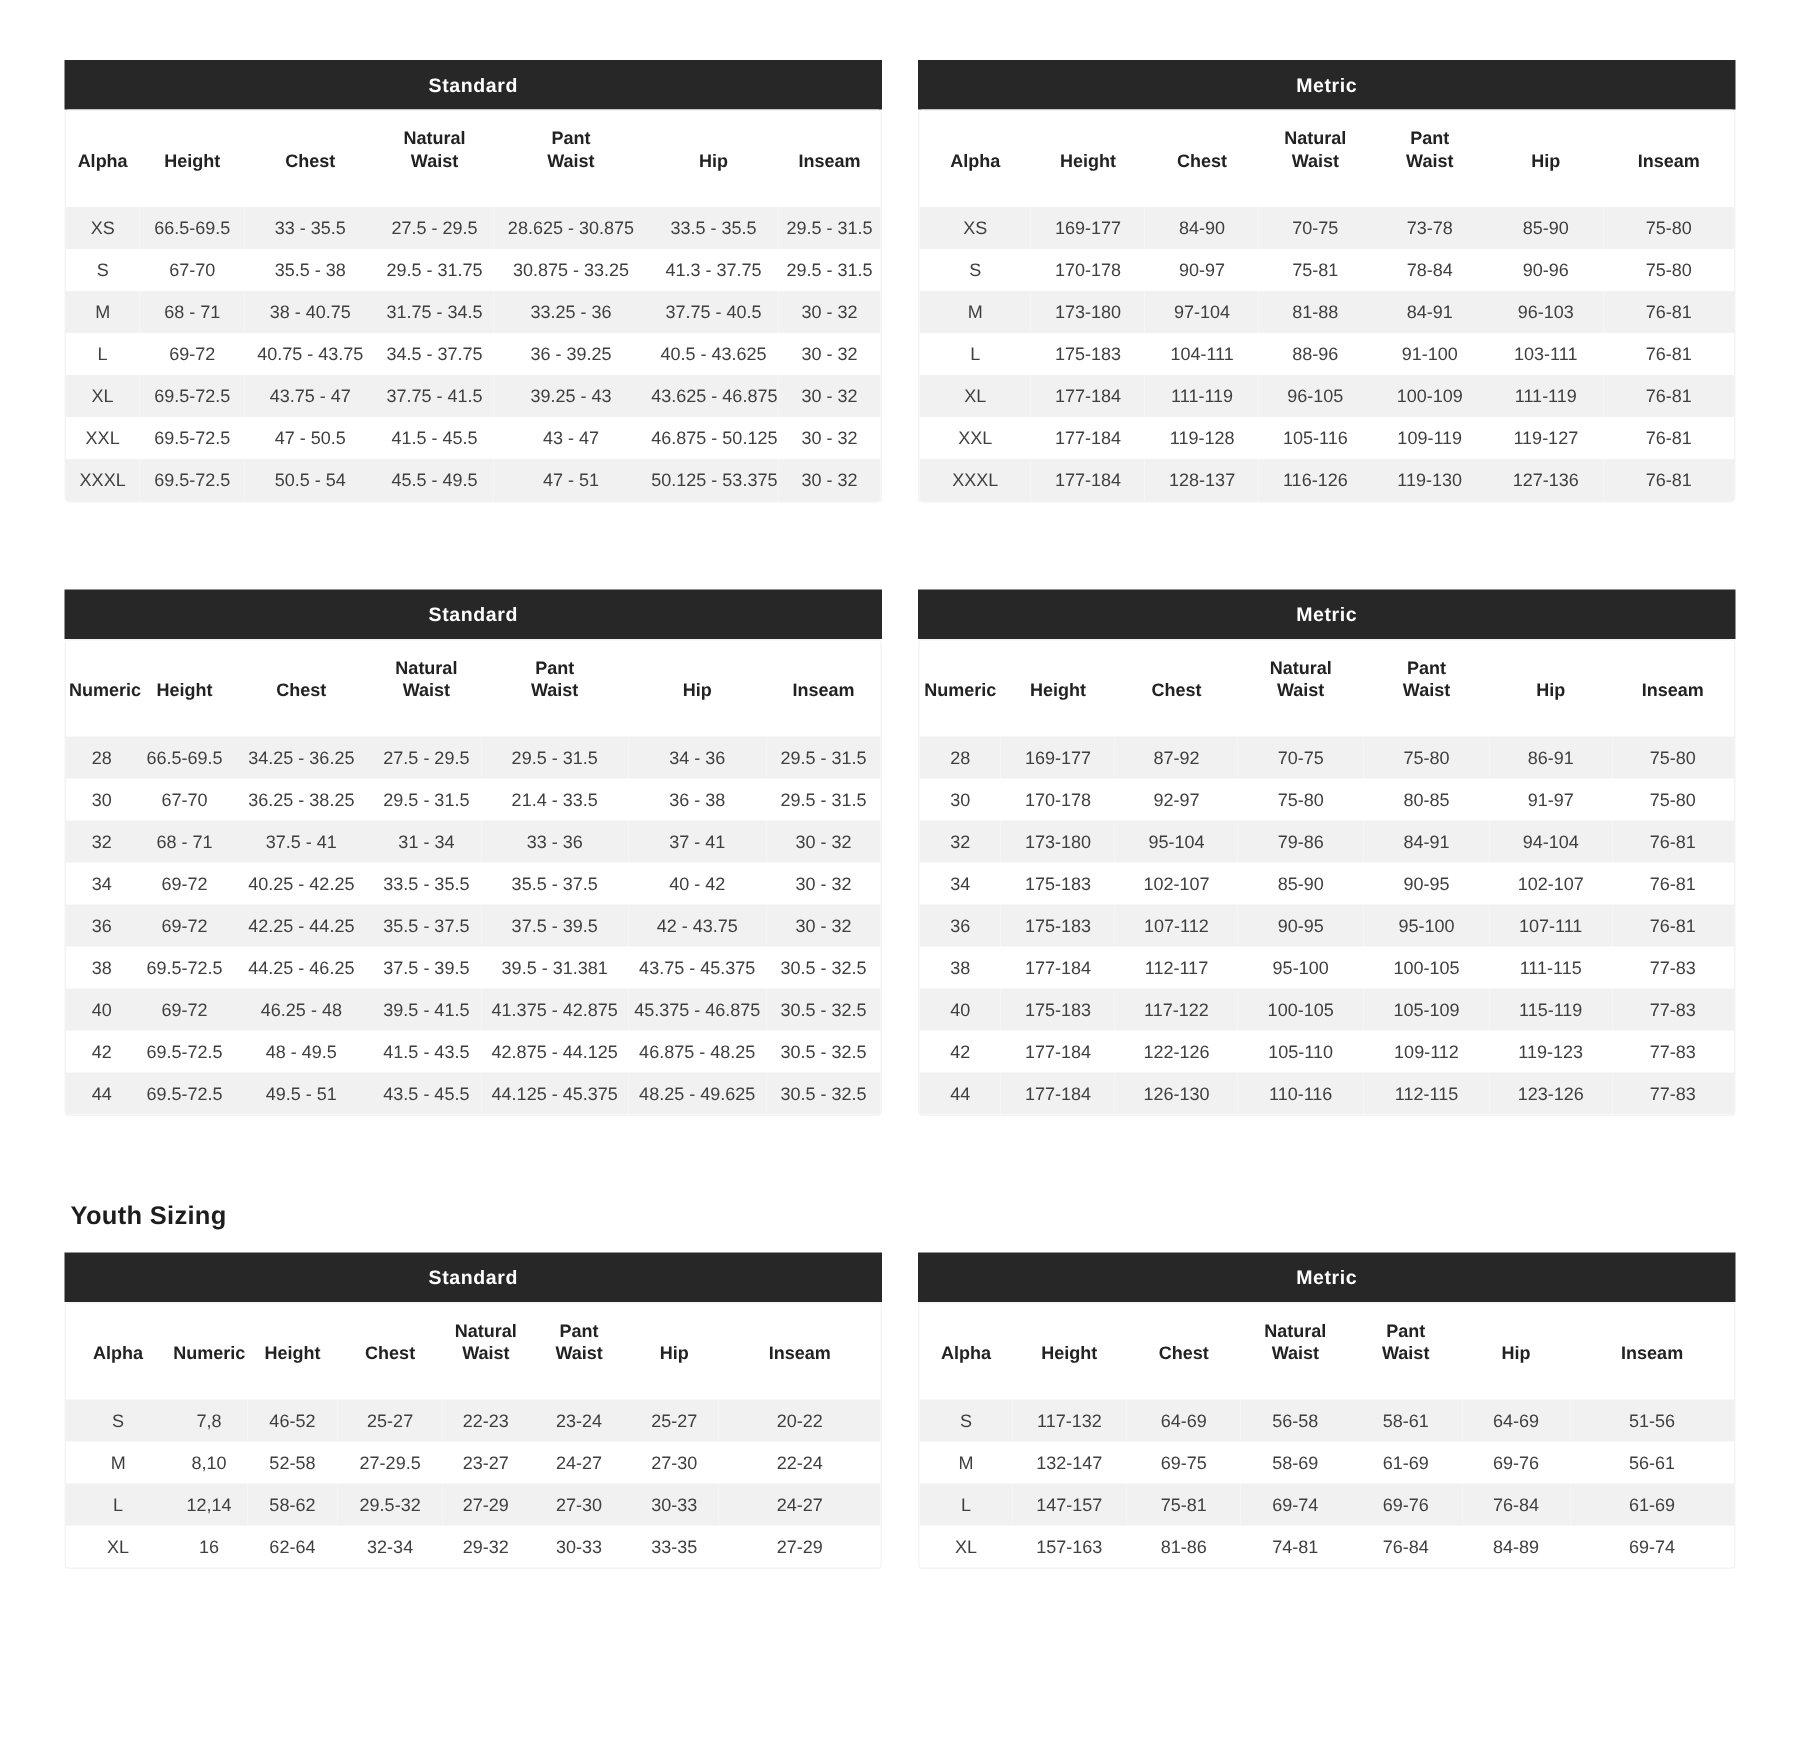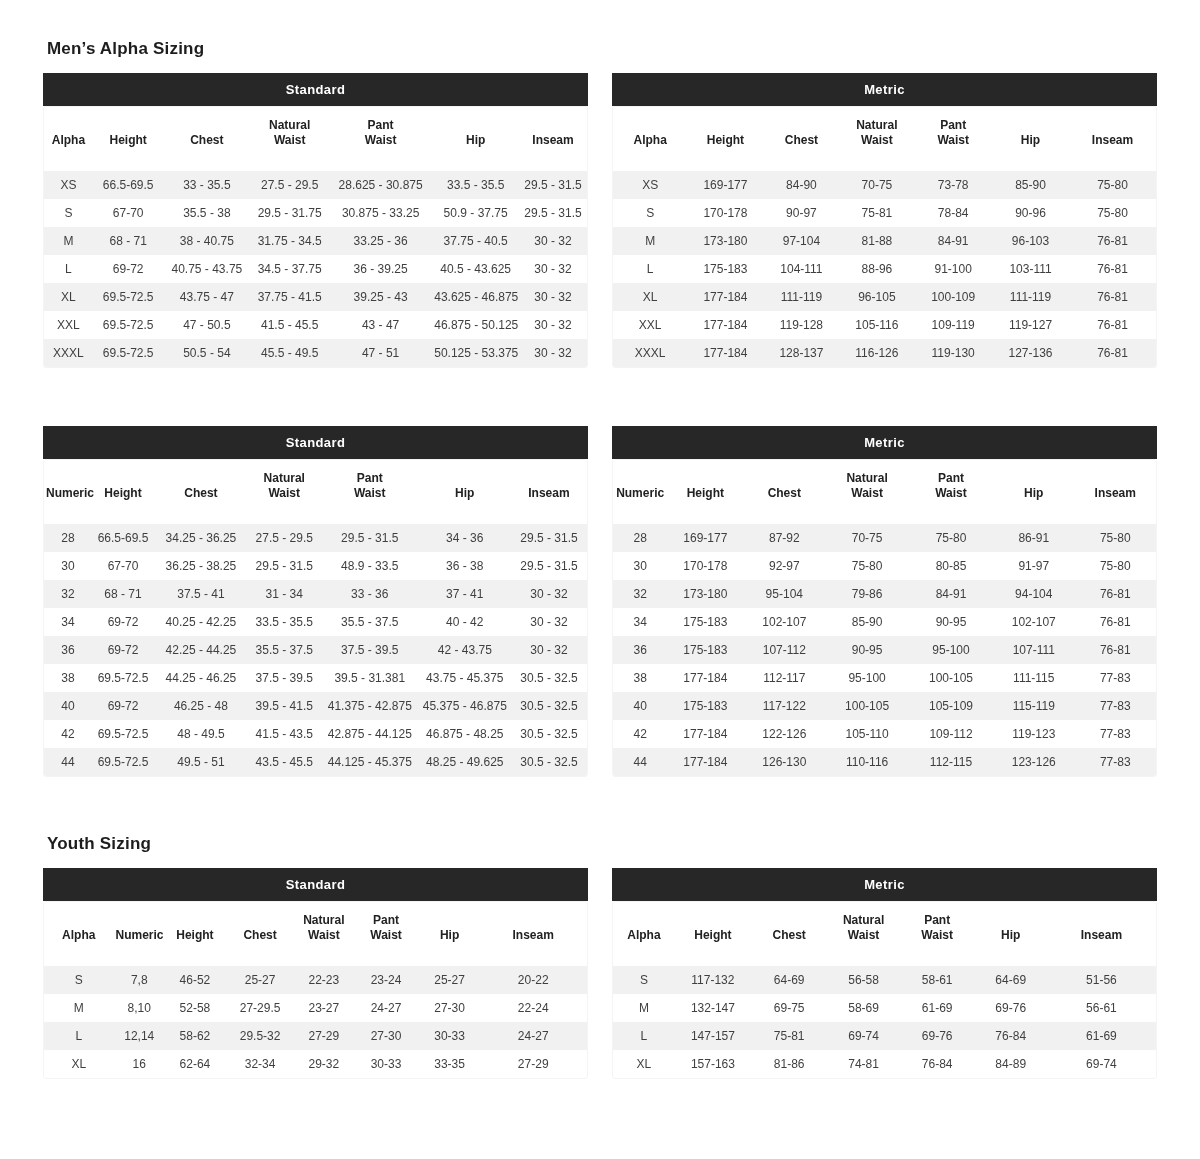--- a/index.html
+++ b/index.html
@@ -65,21 +65,20 @@
     white-space: nowrap;
   }
   tbody tr:nth-child(odd) { background: #f1f1f1; }
 </style>
 </head>
 <body>
 
 <div class="page">
 
   <div class="section">
-    <h2 class="section-title">Men’s Alpha Sizing</h2>
     <div class="tables-row">
       <div class="size-table-wrap">
         <div class="variant-bar">Standard</div>
         <div class="table-frame">
           <table>
             <colgroup>
               <col style="width:9%">
                 <col style="width:13%">
                 <col style="width:16%">
                 <col style="width:14.5%">
@@ -109,21 +108,21 @@
                   <td>28.625 - 30.875</td>
                   <td>33.5 - 35.5</td>
                   <td>29.5 - 31.5</td>
                 </tr>
                 <tr>
                   <td>S</td>
                   <td>67-70</td>
                   <td>35.5 - 38</td>
                   <td>29.5 - 31.75</td>
                   <td>30.875 - 33.25</td>
-                  <td>50.9 - 37.75</td>
+                  <td>41.3 - 37.75</td>
                   <td>29.5 - 31.5</td>
                 </tr>
                 <tr>
                   <td>M</td>
                   <td>68 - 71</td>
                   <td>38 - 40.75</td>
                   <td>31.75 - 34.5</td>
                   <td>33.25 - 36</td>
                   <td>37.75 - 40.5</td>
                   <td>30 - 32</td>
@@ -301,21 +300,21 @@
                   <td>27.5 - 29.5</td>
                   <td>29.5 - 31.5</td>
                   <td>34 - 36</td>
                   <td>29.5 - 31.5</td>
                 </tr>
                 <tr>
                   <td>30</td>
                   <td>67-70</td>
                   <td>36.25 - 38.25</td>
                   <td>29.5 - 31.5</td>
-                  <td>48.9 - 33.5</td>
+                  <td>21.4 - 33.5</td>
                   <td>36 - 38</td>
                   <td>29.5 - 31.5</td>
                 </tr>
                 <tr>
                   <td>32</td>
                   <td>68 - 71</td>
                   <td>37.5 - 41</td>
                   <td>31 - 34</td>
                   <td>33 - 36</td>
                   <td>37 - 41</td>

